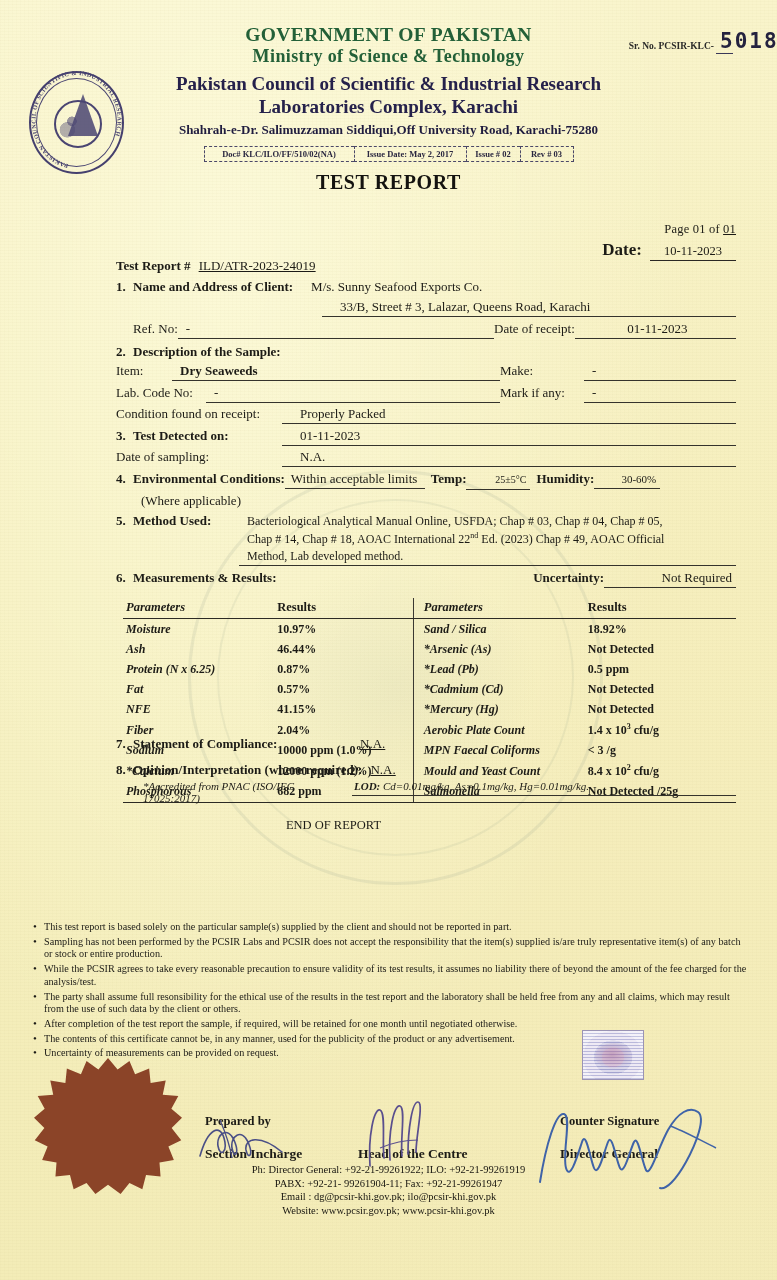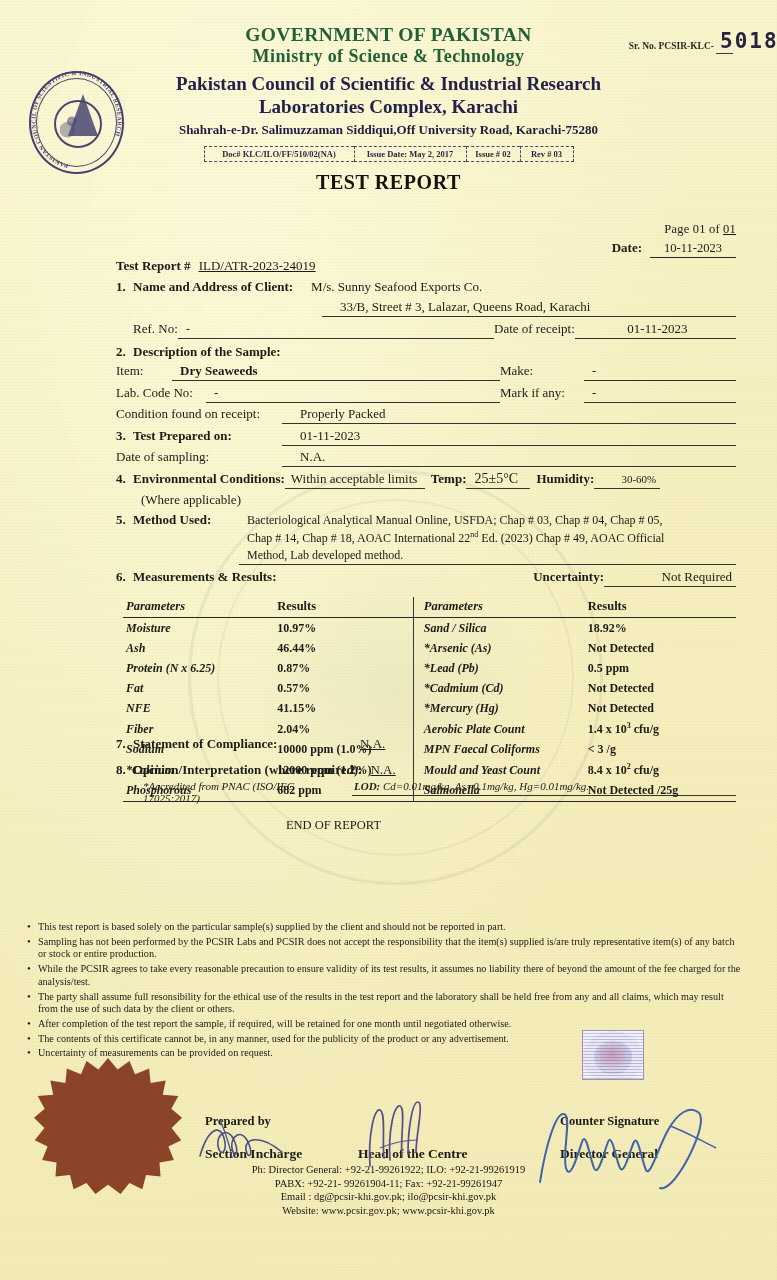--- a/index.html
+++ b/index.html
@@ -169,21 +169,21 @@
 
   
   .meta {
     position:absolute; right: 41px; top: 222px;
     text-align: right;
     font-size: 12.5px;
   }
   .meta .pg { letter-spacing:.2px; }
   .meta .pg u { text-decoration: underline; }
   .meta .dt { margin-top: 3px; display:flex; justify-content:flex-end; align-items:baseline; gap:8px;}
-  .meta .dt b { font-size: 13px; }
+  .meta .dt b { font-size: 17px; }
   .meta .dt .val {
     border-bottom: 1px solid #2a2824;
     min-width: 86px;
     text-align:center;
     padding: 0 4px 1px 4px;
   }
 
   
   .body { position:absolute; left: 0; top: 258px; width: 777px; }
 
@@ -227,21 +227,21 @@
   table.rt th.sep, table.rt td.sep { padding-left: 10px; }
   sup { font-size: 8px; }
 
   
   .tail { position:absolute; left:0; top: 736px; width:777px; }
   .lod { font-size: 11px; font-style: italic; }
   .lod b { font-style: italic; }
   .endrep { text-align:center; font-size: 12.5px; margin-top: 14px; padding-right: 110px;}
 
   
-  .disc { position:absolute; left: 27px; top: 921px; width: 716px; }
+  .disc { position:absolute; left: 33px; top: 921px; width: 716px; }
   .disc li {
     list-style: none;
     position: relative;
     font-size: 10.2px;
     line-height: 12.6px;
     padding-left: 11px;
     margin-bottom: 2.2px;
     text-align: left;
   }
   .disc li:before {
@@ -414,35 +414,35 @@
       </span>
     </div>
 
     <div class="row">
       <span class="lbl-n" style="flex:0 0 166px;">Condition found on receipt:</span>
       <span class="ul" style="padding-left:18px;">Properly Packed</span>
     </div>
 
     <div class="row">
       <span class="num">3.</span>
-      <span class="lbl-b" style="flex:0 0 149px;">Test Prepared on:</span>
+      <span class="lbl-b" style="flex:0 0 149px;">Test Detected on:</span>
       <span class="ul" style="padding-left:18px;">01-11-2023</span>
     </div>
 
     <div class="row">
       <span class="lbl-n" style="flex:0 0 166px;">Date of sampling:</span>
       <span class="ul" style="padding-left:18px;">N.A.</span>
     </div>
 
     <div class="row">
       <span class="num">4.</span>
       <span class="lbl-b">Environmental Conditions:</span>
       <span class="ul" style="flex:0 0 140px; padding-left:6px;">Within acceptable limits</span>
       <span class="lbl-b" style="padding-left:6px;">Temp:</span>
-      <span class="ul" style="flex:0 0 64px; text-align:left; font-size:14px;">25±5°C</span>
+      <span class="ul" style="flex:0 0 64px; text-align:right; font-size:10px;">25±5°C</span>
       <span class="lbl-b" style="padding-left:6px;">Humidity:</span>
       <span class="ul" style="flex:0 0 66px; text-align:right; font-size:11px;">30-60%</span>
     </div>
 
     <div class="row">
       <span class="num"></span>
       <span class="lbl-n" style="padding-left:8px;">(Where applicable)</span>
     </div>
 
     <div class="row">

